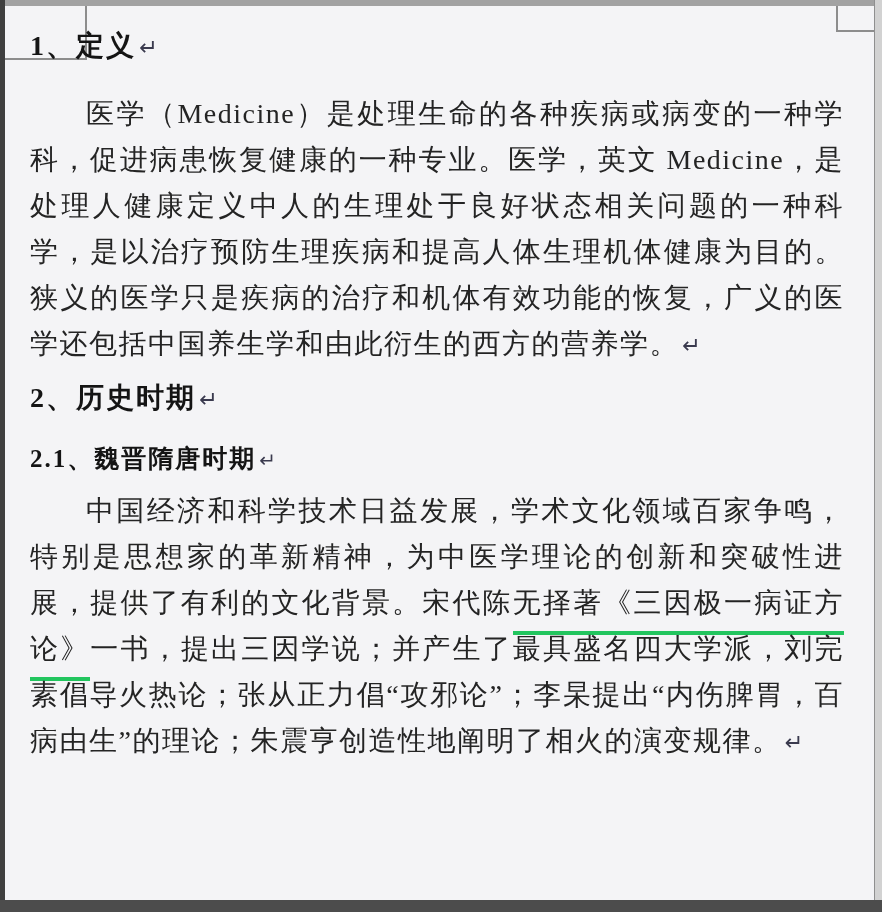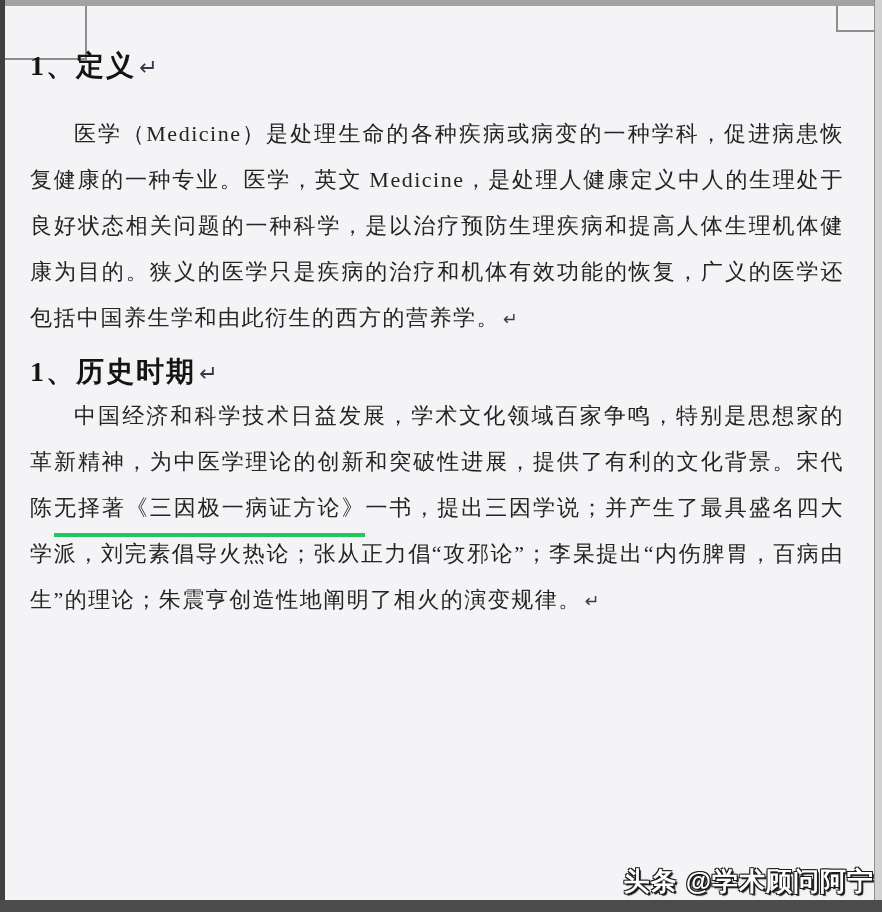--- a/index.html
+++ b/index.html
@@ -15,26 +15,26 @@
   .edge-left{position:absolute;left:0;top:0;width:5px;height:100%;background:#3f3f3f;}
   .edge-top{position:absolute;left:0;top:0;width:100%;height:6px;background:#a2a2a2;}
   .edge-bottom{position:absolute;left:0;bottom:0;width:100%;height:12px;background:#4c4c4c;}
   .edge-right{position:absolute;right:0;top:0;width:7px;height:100%;background:#d2d2d2;border-left:1px solid #8f8f8f;}
   
   .mark-tl{position:absolute;left:5px;top:6px;width:80px;height:52px;
     border-right:2px solid #8d8d8d;border-bottom:2px solid #8d8d8d;}
   .mark-tr{position:absolute;right:8px;top:0;width:36px;height:30px;
     border-left:2px solid #8d8d8d;border-bottom:2px solid #8d8d8d;}
   .content{position:absolute;top:24px;left:30px;width:814px;color:#222222;}
-  h1{font-size:28px;line-height:40px;margin:22px 0 24px 0;color:#141414;letter-spacing:2px;}
+  h1{font-size:28px;line-height:40px;margin:2px 0 24px 0;color:#141414;letter-spacing:2px;}
   h1.h1-second{margin:10px 0 0 0;}
   h2{font-size:25px;line-height:36px;margin:22px 0 10px 0;color:#141414;letter-spacing:2px;}
   h2.h2-second{margin-top:20px;margin-bottom:8px;}
   p{
-    font-size:22px;line-height:46px;margin:0;
+    font-size:28px;line-height:46px;margin:0;
     text-align:justify;text-indent:2em;letter-spacing:1.5px;color:#242424;
   }
   .pilcrow{
     font-family:"DejaVu Sans",sans-serif;
     font-weight:normal;font-size:0.8em;color:#3a3a4e;
     margin-left:3px;letter-spacing:0;
   }
   .spellcheck{
     text-decoration:underline wavy #c23a2b 2px;
     text-underline-offset:5px;
@@ -66,32 +66,34 @@
 
     <h1>
       <span>1、定义</span><span class="pilcrow">↵</span>
     </h1>
 
     <p>
       <span>医学（Medicine）是处理生命的各种疾病或病变的一种学科，促进病患恢复健康的一种专业。医学，英文 Medicine，是处理人健康定义中人的生理处于良好状态相关问题的一种科学，是以治疗预防生理疾病和提高人体生理机体健康为目的。狭义的医学只是疾病的治疗和机体有效功能的恢复，广义的医学还包括中国养生学和由此衍生的西方的营养学。</span><span class="pilcrow">↵</span>
     </p>
 
     <h1 class="h1-second">
-      <span>1、历史时期</span><span class="pilcrow">↵</span>
+      <span>2、历史时期</span><span class="pilcrow">↵</span>
     </h1>
 
+    <h2>
+      <span>2.1、魏晋隋唐时期</span><span class="pilcrow">↵</span>
+    </h2>
 
 
 
     <p>
       <span>中国经济和科学技术日益发展，学术文化领域百家争鸣，特别是思想家的革新精神，为中医学理论的创新和突破性进展，提供了有利的文化背景。宋代陈</span><span class="doclink">无择著《三因极一病证方论》</span><span>一书，提出三因学说；并产生了最具盛名四大学派，刘完素倡导火热论；张从正力倡“攻邪论”；李杲提出“内伤脾胃，百病由生”的理论；朱震亨创造性地阐明了相火的演变规律。</span><span class="pilcrow">↵</span>
     </p>
 
   </div>
 
-  <div class="watermark">头条 @学术顾问阿宁</div>
 
   <div class="edge-top"></div>
   <div class="edge-left"></div>
   <div class="edge-right"></div>
   <div class="edge-bottom"></div>
 
 </div>
 
 </body></html>

